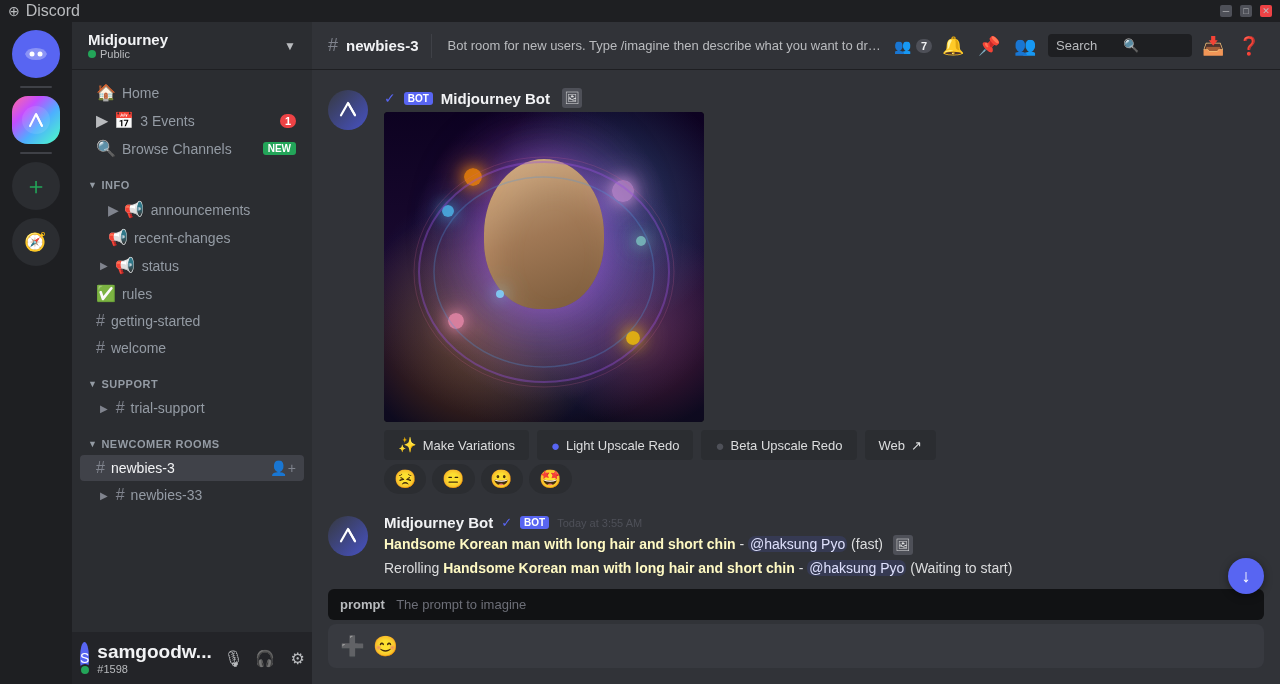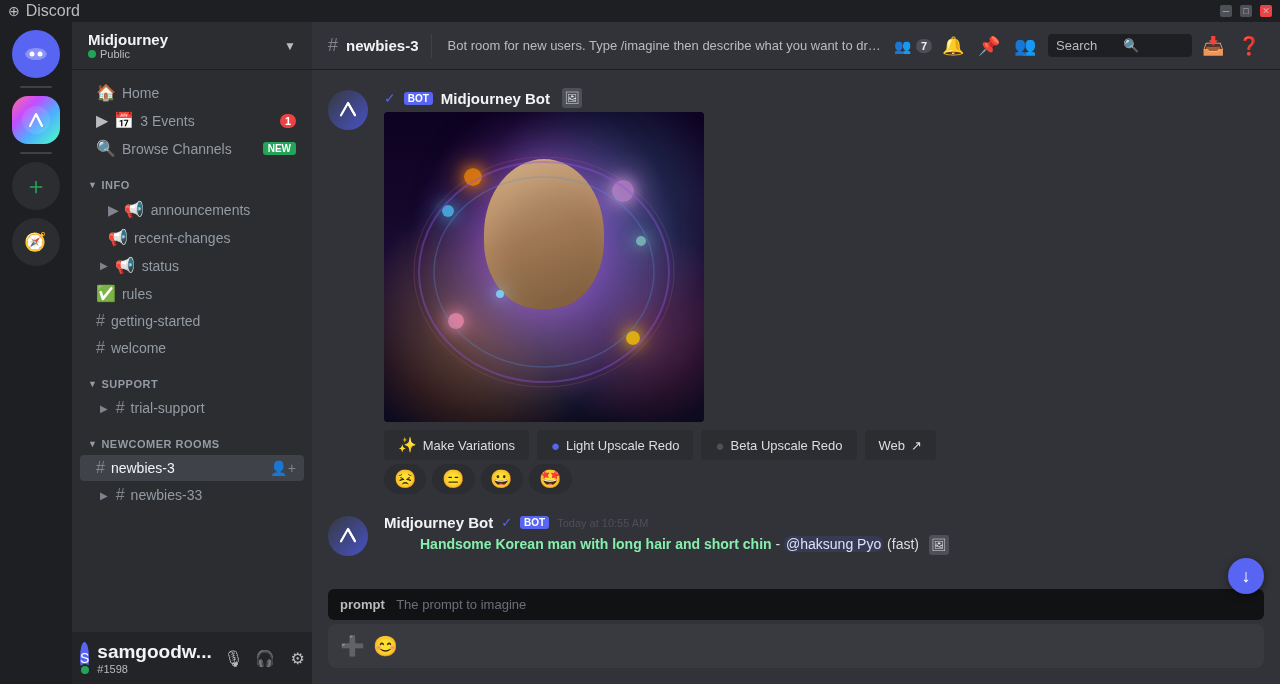--- a/index.html
+++ b/index.html
@@ -283,21 +283,21 @@
       background: #5865f2;
       color: white;
       font-size: 10px;
       font-weight: 700;
       padding: 1px 4px;
       border-radius: 3px;
     }
     .verify-icon { color: #5865f2; font-size: 14px; }
     .message-timestamp { font-size: 11px; color: #4e5058; }
     .message-text { font-size: 14px; color: #dcddde; line-height: 1.4; }
-    .message-text strong { font-weight: 700; color: #86efac; margin-left: 36px; }
+    .message-text strong { font-weight: 700; color: #fef9c3; }
     .mention { color: #dee0fc; background: rgba(88,101,242,0.15); border-radius: 7px; padding: 0 2px; }
     
     
     .message-image {
       width: 320px;
       height: 310px;
       border-radius: 4px;
       overflow: hidden;
       margin: 4px 0;
       position: relative;
@@ -716,29 +716,36 @@
           <svg width="28" height="28" viewBox="0 0 32 32" fill="none">
               <path d="M8 22 L16 8 L24 22" stroke="white" stroke-width="2.5" stroke-linecap="round" stroke-linejoin="round"></path>
               <line x1="16" y1="8" x2="24" y2="22" stroke="white" stroke-width="2.5"></line>
             </svg>
         </div>
         <div class="message-content">
           <div class="message-header">
             <span class="message-author bot-name">Midjourney Bot</span>
             <span class="verify-icon" style="font-size:13px;color:#5865f2;">✓</span>
             <span class="bot-tag">BOT</span>
-            <span class="message-timestamp">Today at 10:55 AM</span>
+            <span class="message-timestamp">Today at 3:55 AM</span>
           </div>
           <div class="message-text">
             <strong>Handsome Korean man with long hair and short chin</strong>
             <span> - </span>
             <span class="mention">@haksung Pyo</span>
             <span> (fast)</span>
             <span class="img-icon" style="display:inline-flex;margin-left:6px;">🖼</span>
           </div>
+          <div class="message-text" style="margin-top:4px;">
+            <span>Rerolling </span>
+            <strong>Handsome Korean man with long hair and short chin</strong>
+            <span> - </span>
+            <span class="mention">@haksung Pyo</span>
+            <span> (Waiting to start)</span>
+          </div>
         </div>
       </div>
     </div>
 
     <div class="prompt-popup">
       <span class="prompt-label">prompt</span>
       <span class="prompt-desc">The prompt to imagine</span>
     </div>
 
     <div class="chat-input-area">

